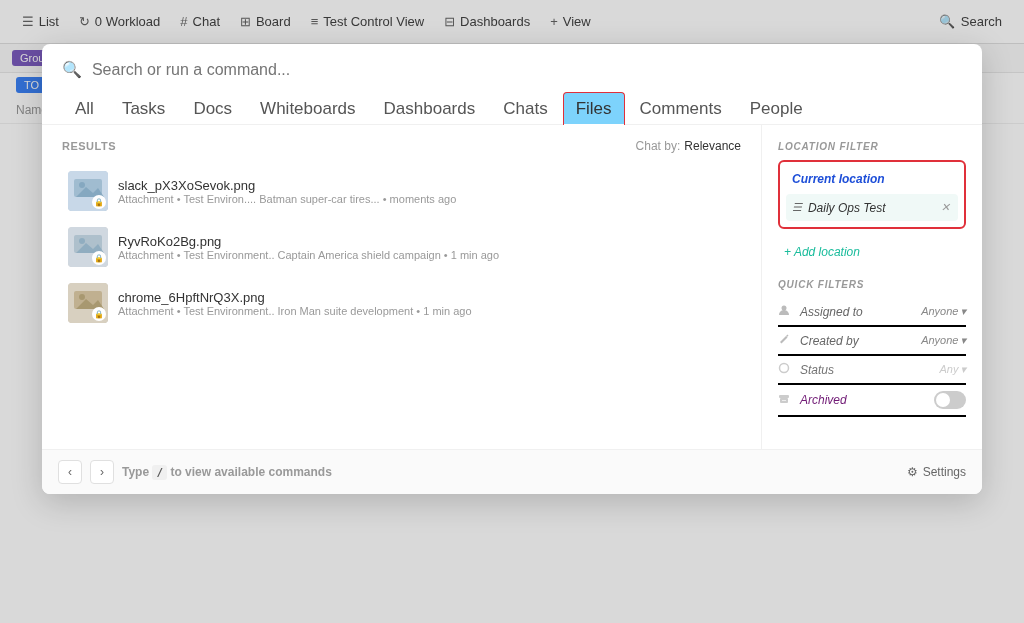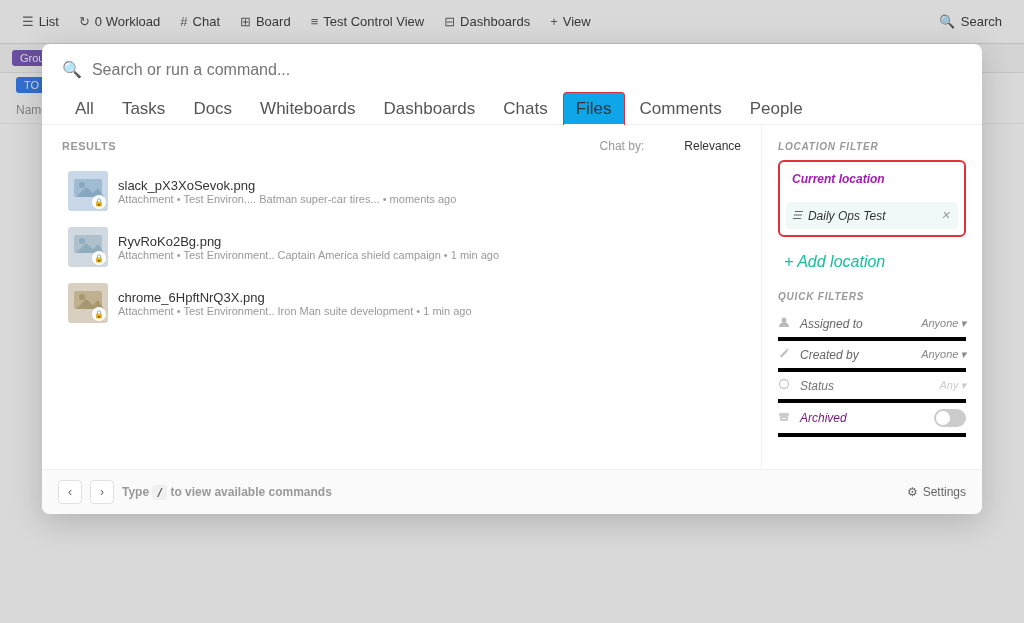--- a/index.html
+++ b/index.html
@@ -138,21 +138,21 @@
       color: #555;
       cursor: pointer;
       border-radius: 4px 4px 0 0;
       border: 1px solid transparent;
       border-bottom: none;
       position: relative;
       bottom: -1px;
     }
     .filter-tab.active {
       color: #333;
-      background: #0ea5e9;
+      background: #7dd3fc;
       border-color: #e0303a;
       border-bottom-color: transparent;
       font-weight: 500;
     }
     .filter-tab.active::after {
       content: '';
       position: absolute;
       bottom: -1px;
       left: 0;
       right: 0;
@@ -301,23 +301,23 @@
     
     .location-box {
       border: 2px solid #e0303a;
       border-radius: 6px;
       padding: 6px;
       margin-bottom: 12px;
     }
     .location-current {
       font-size: 12px;
       font-weight: 600;
-      color: #a21caf;
+      color: #1d4ed8;
       padding: 4px 6px;
-      margin-bottom: 12px;
+      margin-bottom: 4px;
     }
     .location-item {
       display: flex;
       align-items: center;
       gap: 6px;
       padding: 5px 6px;
       border-radius: 4px;
       font-size: 12px;
       color: #333;
       background: #f0f9f7;
@@ -327,36 +327,36 @@
     .location-close {
       color: #999;
       cursor: pointer;
       font-size: 11px;
       padding: 2px;
     }
     .add-location {
       display: flex;
       align-items: center;
       gap: 4px;
-      font-size: 16px;
+      font-size: 12px;
       color: #1abc9c;
       cursor: pointer;
       padding: 4px 6px;
       border-radius: 4px;
       margin-bottom: 16px;
     }
 
     
     .quick-filters-section { margin-bottom: 16px; }
     .quick-filter-row {
       display: flex;
       align-items: center;
       padding: 6px 0;
       font-size: 12px;
-      border-bottom: 4px solid #000000;
+      border-bottom: 2px solid #000000;
       gap: 6px;
     }
     .quick-filter-icon { color: #aaa; font-size: 12px; width: 16px; }
     .quick-filter-label { flex: 1; color: #666; }
     .quick-filter-value {
       color: #888;
       font-size: 11px;
       display: flex;
       align-items: flex-start;
       gap: 2px;
@@ -532,21 +532,21 @@
       </div>
     </div>
 
     <div class="modal-body">
 
       <div class="results-pane">
         <div class="results-header">
           <span class="results-label">RESULTS</span>
           <div class="sort-row">
             <span style="color:#999; font-size:12px;">Chat by:</span>
-            <span class="sort-value" style="cursor:pointer;margin-left:36px;">Relevance</span>
+            <span class="sort-value" style="cursor:pointer;">Relevance</span>
           </div>
         </div>
 
         <div class="file-item">
           <div class="file-thumb">
             <div class="file-thumb-img" style="background: linear-gradient(135deg, #c8d8e8 0%, #a0b8cc 100%);">
               <svg width="40" height="40">
                 <rect width="40" height="40" fill="#c8d8e8"></rect>
                 <rect x="6" y="8" width="28" height="18" fill="#a0bcd0" rx="2"></rect>
                 <circle cx="14" cy="14" r="3" fill="#85a8c0"></circle>

